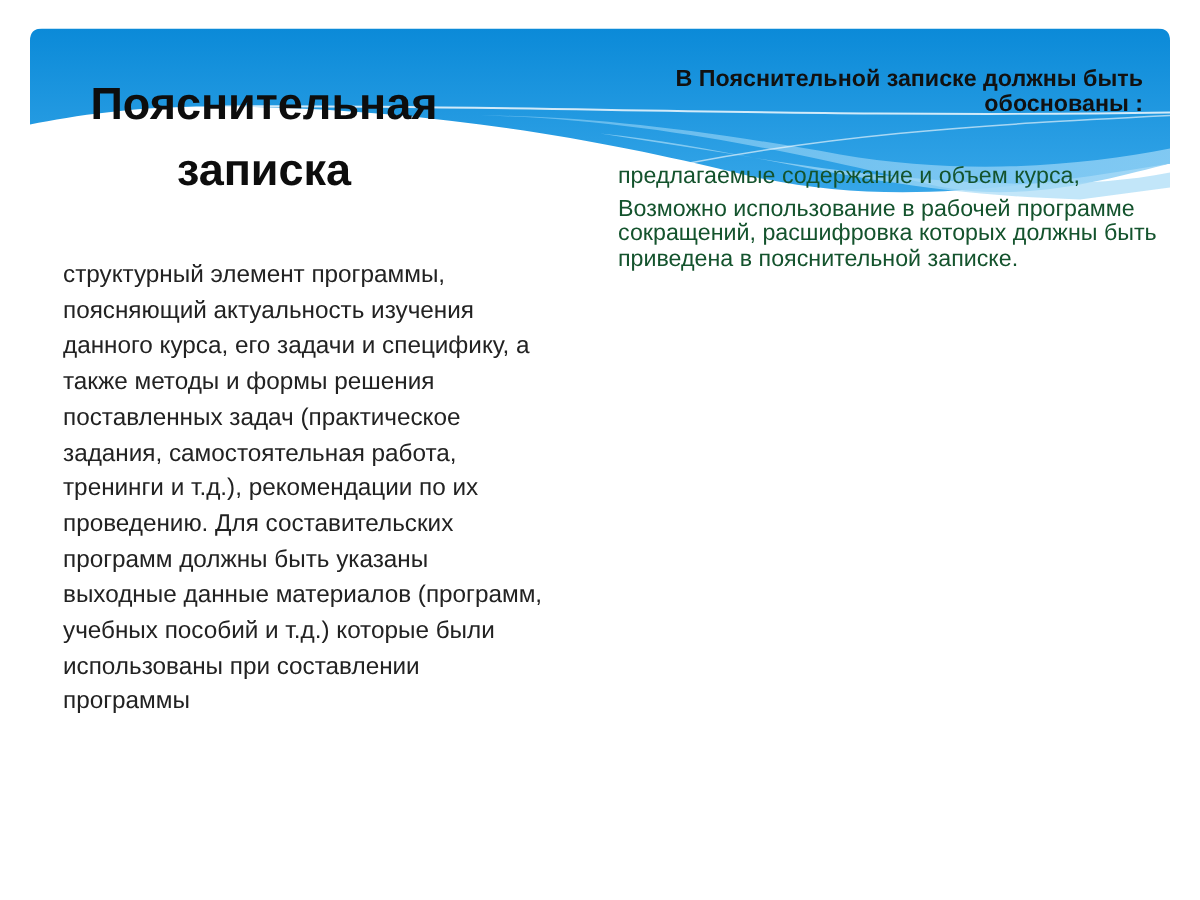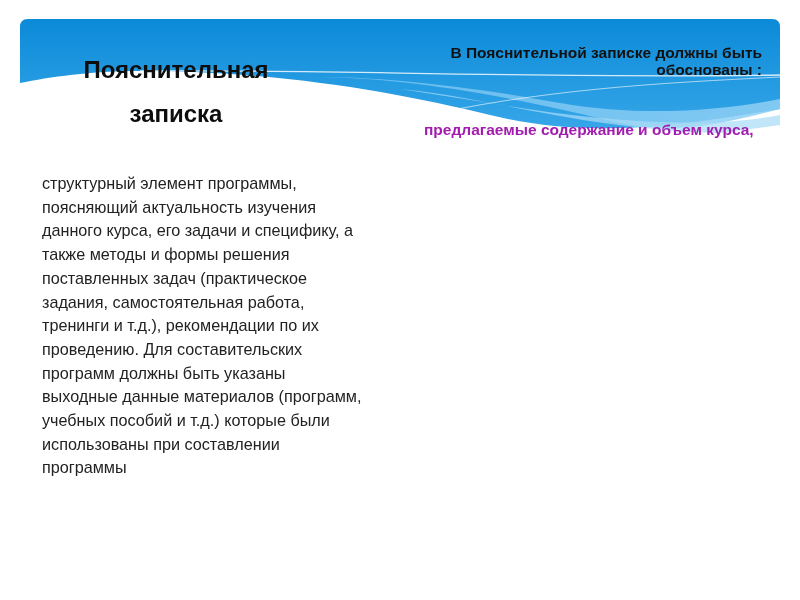--- a/index.html
+++ b/index.html
@@ -8,36 +8,36 @@
     background: #ffffff;
     font-family: "Liberation Sans", sans-serif;
     color: #1a1a1a;
   }
   .header-wave {
     position: absolute; left: 20px; top: 19px; width: 760px; height: 130px;
   }
   .title {
     position: absolute; left: 36px; top: 48px; width: 280px;
     text-align: center;
-    font-weight: bold; font-size: 24px; line-height: 44px;
+    font-weight: bold; font-size: 30px; line-height: 44px;
     color: #0d0d0d;
   }
   .left-body {
     position: absolute; left: 42px; top: 172px; width: 320px;
     font-size: 16.2px; line-height: 23.7px; color: #222;
   }
   .right-heading {
     position: absolute; left: 400px; top: 44px; width: 362px;
     text-align: right;
     font-weight: bold; font-size: 15.5px; line-height: 17px; color: #111;
   }
   .right-list {
     position: absolute; left: 412px; top: 110px; width: 362px;
-    margin: 12px; padding: 0; list-style: none;
-    font-size: 15.5px; line-height: 16.5px; color: #a21caf; font-weight: bold;
+    margin: 0; padding: 0; list-style: none;
+    font-size: 15.5px; line-height: 16.5px; color: #14532d;
   }
   .right-list li { margin: 0 0 5px 0; }
 </style>
 </head>
 <body>
 
 <svg class="header-wave" viewBox="0 0 760 130" preserveAspectRatio="none">
   <defs>
     <linearGradient id="g1" x1="0" y1="0" x2="0" y2="1">
       <stop offset="0" stop-color="#0b8ad8"></stop>
@@ -56,13 +56,14 @@
 </svg>
 
 <div class="title">Пояснительная записка</div>
 
 <div class="left-body">структурный элемент программы, поясняющий актуальность изучения данного курса, его задачи и специфику, а также методы и формы решения поставленных задач (практическое задания, самостоятельная работа, тренинги и т.д.), рекомендации по их проведению. Для составительских программ должны быть указаны выходные данные материалов (программ, учебных пособий и т.д.) которые были использованы при составлении программы</div>
 
 <div class="right-heading">В Пояснительной записке должны быть обоснованы :</div>
 
 <ul class="right-list">
   <li>предлагаемые содержание и объем курса,</li>
+  <li>Возможно использование в рабочей программе сокращений, расшифровка которых должны быть приведена в пояснительной записке.</li>
 </ul>
 
 </body></html>

